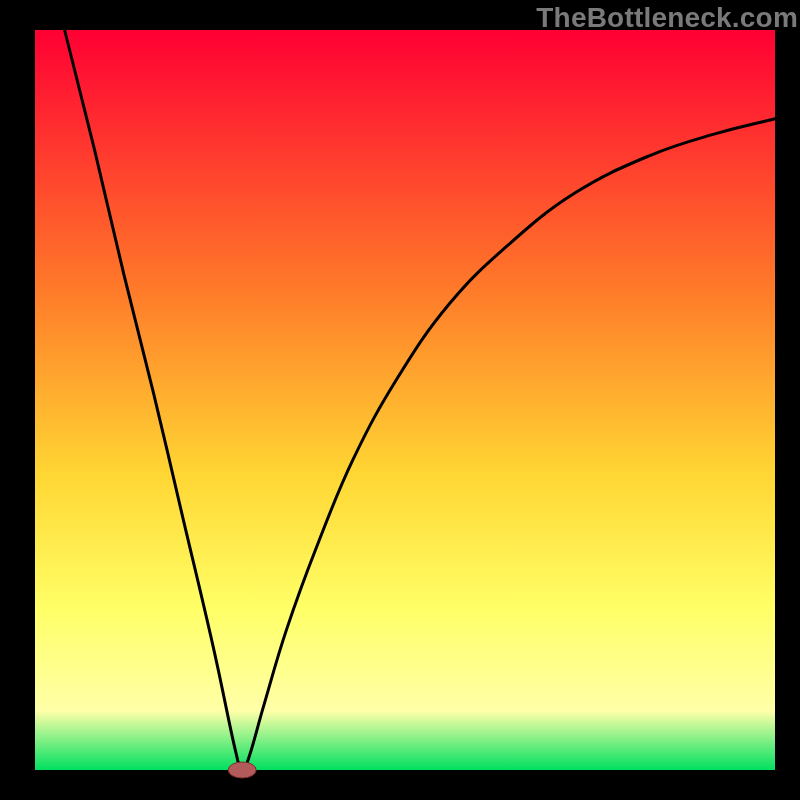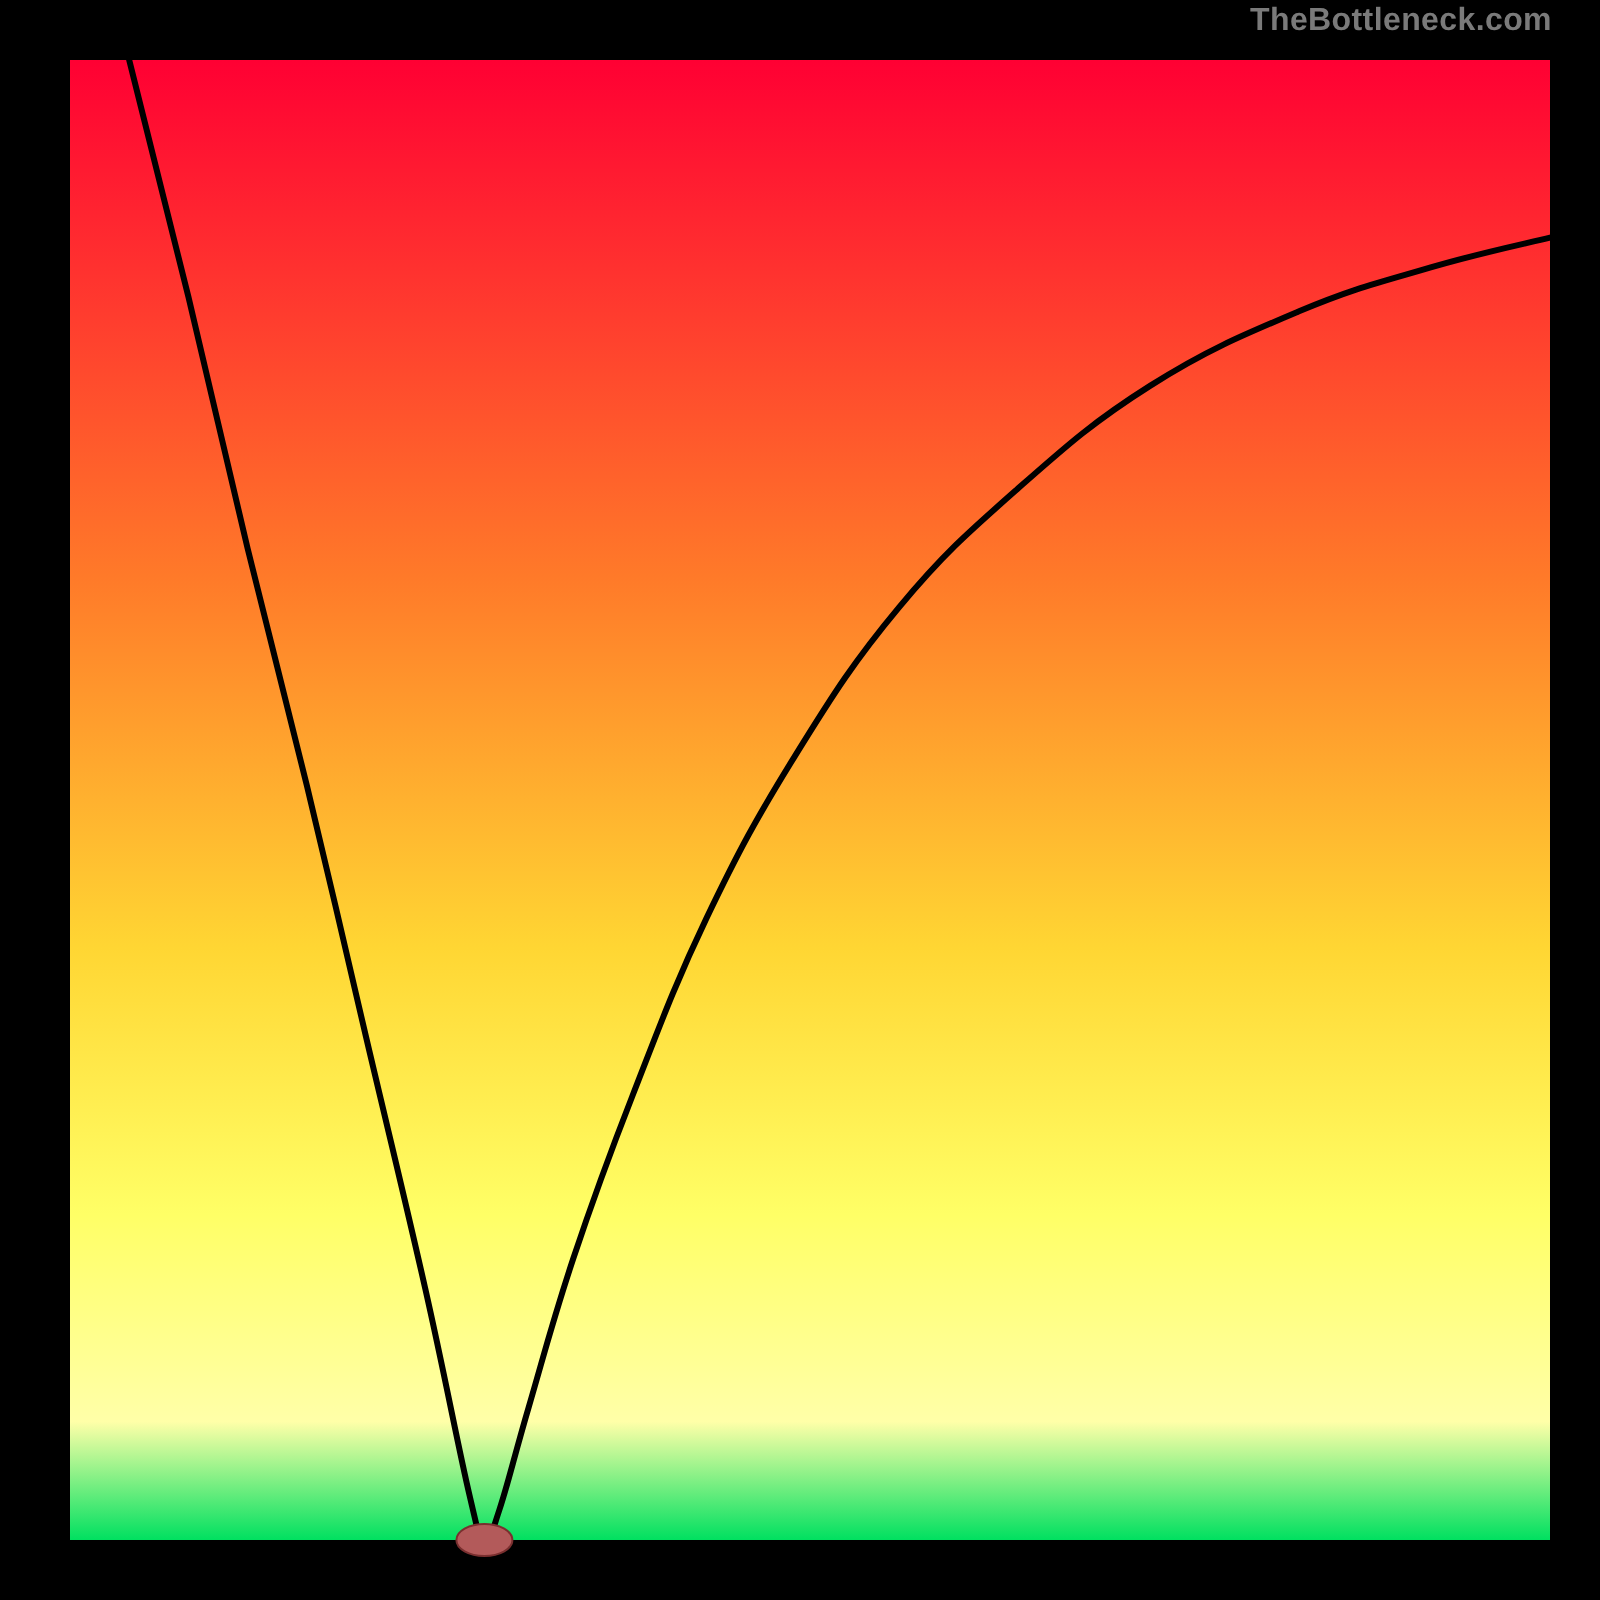--- a/index.html
+++ b/index.html
@@ -13,23 +13,23 @@
   }
   .frame {
     position: relative;
     width: 800px;
     height: 800px;
     background: #000;
   }
   .watermark {
     position: absolute;
     top: 2px;
-    right: 24px;
+    right: 2px;
     color: #7a7a7a;
-    font-size: 16px;
+    font-size: 28px;
     font-weight: 600;
     letter-spacing: 0.2px;
     text-align: right;
   }
   svg {
     position: absolute;
     left: 0;
     top: 0;
   }
 </style>

